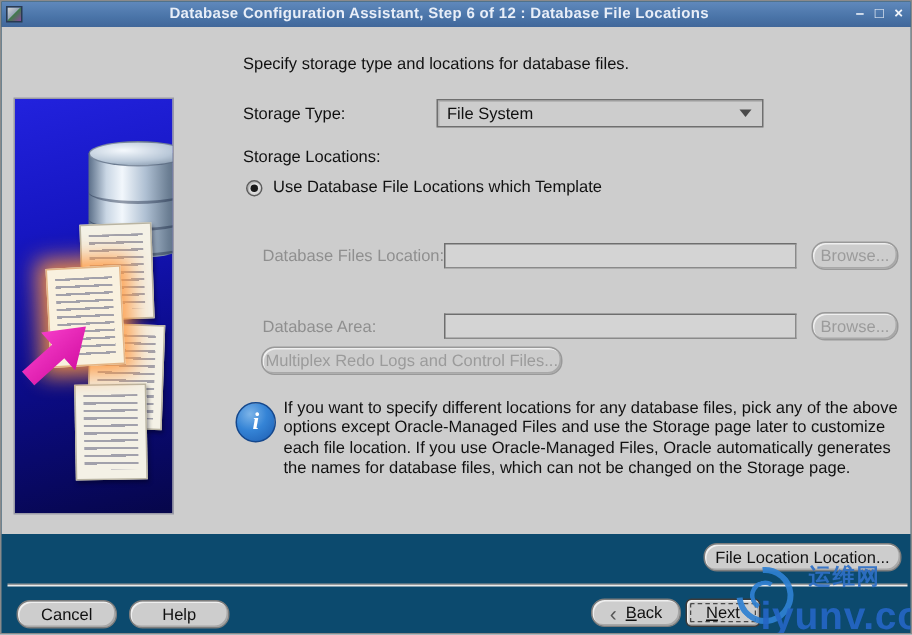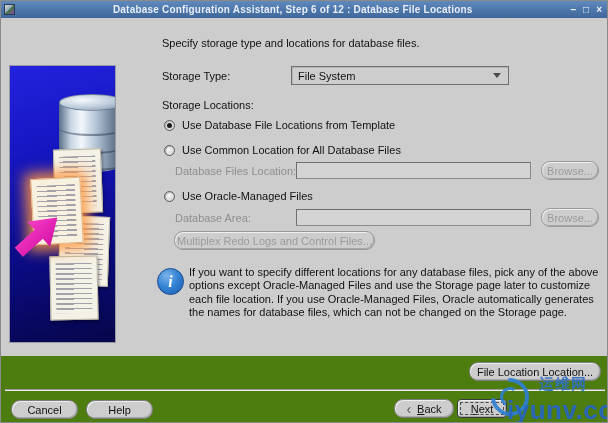--- a/index.html
+++ b/index.html
@@ -1,20 +1,20 @@
 <!DOCTYPE html>
 <html><head>
 <meta charset="utf-8">
 <style>
   html,body{margin:0;padding:0;background:#ffffff;}
   *{box-sizing:border-box;}
   .window{
     position:relative;width:608px;height:423px;
     font-family:"Liberation Sans", sans-serif;
-    background:#4d7c0f;overflow:hidden;
+    background:#0c4a6e;overflow:hidden;
     border:1px solid #8a8a8a;
     padding-left:10px;
   }
   
   .titlebar{
     position:absolute;left:0;top:0;width:608px;height:17px;
     background:linear-gradient(180deg,#6089bc 0%,#4a74a8 60%,#41679a 100%);
     display:flex;align-items:center;
     color:#e8eef8;
   }
@@ -205,38 +205,30 @@
       <span class="val">File System</span>
       <span class="combo-arrow"></span>
     </div>
 
     <div class="lbl" style="left:161px;top:81px;">Storage Locations:</div>
 
     <div class="radio-row" style="left:163px;top:101px;">
       <span class="radio">
           <span class="dot"></span>
         </span>
-      <span class="radio-label">Use Database File Locations from Template</span>
-    </div>
-
-    <div class="radio-row" style="left:163px;top:126px;">
-      <span class="radio"></span>
-      <span class="radio-label">Use Common Location for All Database Files</span>
-    </div>
+      <span class="radio-label">Use Database File Locations which Template</span>
+    </div>
+
 
     <div class="lbl lbl-dis" style="left:174px;top:147px;">Database Files Location:</div>
     <input class="field" disabled="" style="left: 295px; top: 144px; width: 235px;" value="">
     <div class="btn btn-dis" style="left:540px;top:143px;width:58px;">
       <span>Browse...</span>
     </div>
 
-    <div class="radio-row" style="left:163px;top:172px;">
-      <span class="radio"></span>
-      <span class="radio-label">Use Oracle-Managed Files</span>
-    </div>
 
     <div class="lbl lbl-dis" style="left:174px;top:194px;">Database Area:</div>
     <input class="field" disabled="" style="left: 295px; top: 191px; width: 235px;" value="">
     <div class="btn btn-dis" style="left:540px;top:190px;width:58px;">
       <span>Browse...</span>
     </div>
 
     <div class="btn btn-dis" style="left:173px;top:213px;width:201px;">
       <span>Multiplex Redo Logs and Control Files...</span>
     </div>

